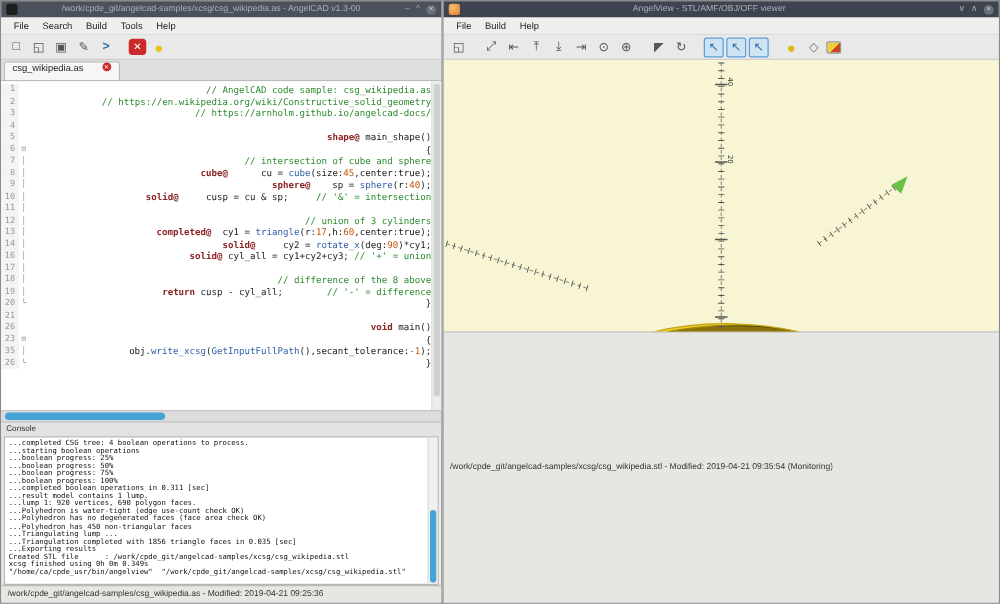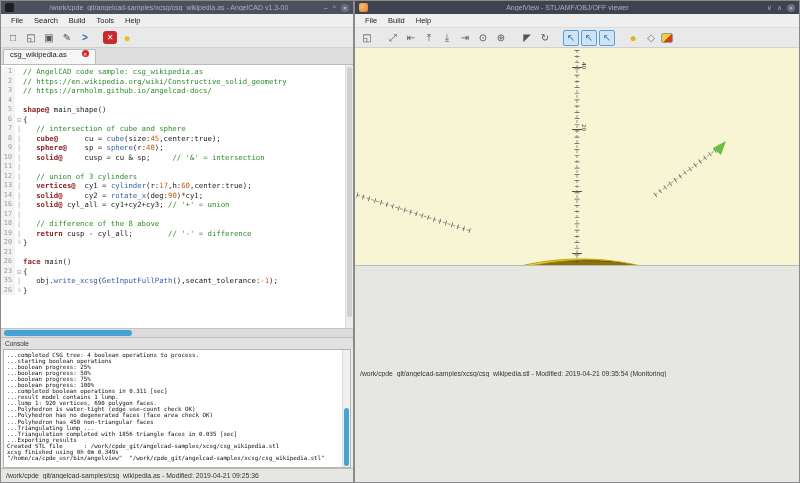--- a/index.html
+++ b/index.html
@@ -37,21 +37,21 @@
 
   .tabbar { height:17px; background:var(--tabbar_bg); display:flex; align-items:flex-end; padding:0 2px; border-bottom:1px solid #bbb; flex:0 0 auto; }
   .tab { background:#f6f6f6; border:1px solid #bbb; border-bottom:none; height:15px; display:flex; gap:15px; padding:0 6px; font-size:7.5px; color:#222; border-radius:2px 2px 0 0; }
   .tab-close { width:7px; height:7px; border-radius:50%; background:#cc2a2a; color:#fff; font-size:5px; display:flex; align-items:center; justify-content:center; }
 
   .editor { flex:0 0 auto; height:263px; background:var(--editor_bg); position:relative; overflow:hidden; display:flex; }
   .code-col { flex:1; overflow:hidden; padding-top:2px; }
   .cl { display:flex; height:9.5px; line-height:9.5px; font-family:"DejaVu Sans Mono",monospace; font-size:7.3px; white-space:pre; }
   .ln { width:14px; text-align:right; padding-right:3px; color:var(--gutter_text); background:var(--gutter_bg); flex:0 0 auto; font-size:6.8px; }
   .fold { width:8px; color:#8a8a8a; text-align:center; font-size:6px; flex:0 0 auto; }
-  .code { flex:1; }
+  .code { flex:1;text-align:right; }
   .tok-cmt { color:var(--cmt); }
   .tok-kw { color:var(--kw); font-weight:bold; }
   .tok-fn { color:var(--fn); }
   .tok-num { color:var(--num); }
   .tok-pln { color:var(--pln); }
   .vscroll { width:8px; background:#ececec; border-left:1px solid #ddd; flex:0 0 auto; position:relative; }
   .vscroll .thumb { position:absolute; left:1px; right:1px; border-radius:3px; background:#cfcfcf; }
   .hscroll { height:9px; background:#dcdcdc; border-top:1px solid #c5c5c5; position:relative; flex:0 0 auto; }
   .hscroll .thumb { position:absolute; top:1px; height:6px; border-radius:3px; background:var(--accent_scroll); }
 
@@ -166,21 +166,21 @@
           <span class="code"></span>
         </div>
           <div class="cl">
           <span class="ln">12</span>
           <span class="fold">│</span>
           <span class="code"><span class="tok-pln">   </span><span class="tok-cmt">// union of 3 cylinders</span></span>
         </div>
           <div class="cl">
           <span class="ln">13</span>
           <span class="fold">│</span>
-          <span class="code"><span class="tok-pln">   </span><span class="tok-kw">vertices@</span><span class="tok-pln">  cy1 = </span><span class="tok-fn">cylinder</span><span class="tok-pln">(r:</span><span class="tok-num">17</span><span class="tok-pln">,h:</span><span class="tok-num">60</span><span class="tok-pln">,center:true);</span></span>
+          <span class="code"><span class="tok-pln">   </span><span class="tok-kw">completed@</span><span class="tok-pln">  cy1 = </span><span class="tok-fn">triangle</span><span class="tok-pln">(r:</span><span class="tok-num">17</span><span class="tok-pln">,h:</span><span class="tok-num">60</span><span class="tok-pln">,center:true);</span></span>
         </div>
           <div class="cl">
           <span class="ln">14</span>
           <span class="fold">│</span>
           <span class="code"><span class="tok-pln">   </span><span class="tok-kw">solid@</span><span class="tok-pln">     cy2 = </span><span class="tok-fn">rotate_x</span><span class="tok-pln">(deg:</span><span class="tok-num">90</span><span class="tok-pln">)*cy1;</span></span>
         </div>
           <div class="cl">
           <span class="ln">16</span>
           <span class="fold">│</span>
           <span class="code"><span class="tok-pln">   </span><span class="tok-kw">solid@</span><span class="tok-pln"> cyl_all = cy1+cy2+cy3; </span><span class="tok-cmt">// '+' = union</span></span>
@@ -206,21 +206,21 @@
           <span class="code"><span class="tok-pln">}</span></span>
         </div>
           <div class="cl">
           <span class="ln">21</span>
           <span class="fold"></span>
           <span class="code"></span>
         </div>
           <div class="cl">
           <span class="ln">26</span>
           <span class="fold"></span>
-          <span class="code"><span class="tok-kw">face</span><span class="tok-pln"> main()</span></span>
+          <span class="code"><span class="tok-kw">void</span><span class="tok-pln"> main()</span></span>
         </div>
           <div class="cl">
           <span class="ln">23</span>
           <span class="fold">⊟</span>
           <span class="code"><span class="tok-pln">{</span></span>
         </div>
           <div class="cl">
           <span class="ln">35</span>
           <span class="fold">│</span>
           <span class="code"><span class="tok-pln">   obj.</span><span class="tok-fn">write_xcsg</span><span class="tok-pln">(</span><span class="tok-fn">GetInputFullPath</span><span class="tok-pln">(),secant_tolerance:</span><span class="tok-num">-1</span><span class="tok-pln">);</span></span>

